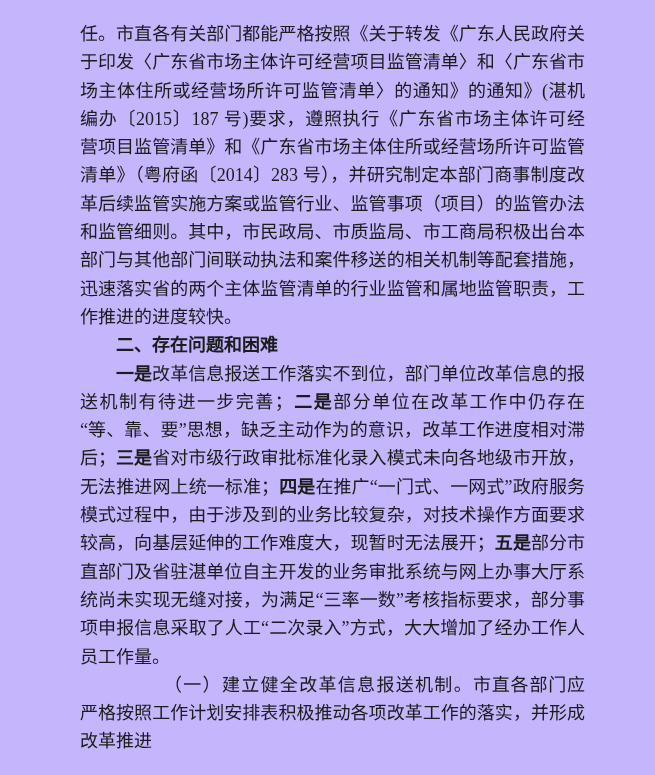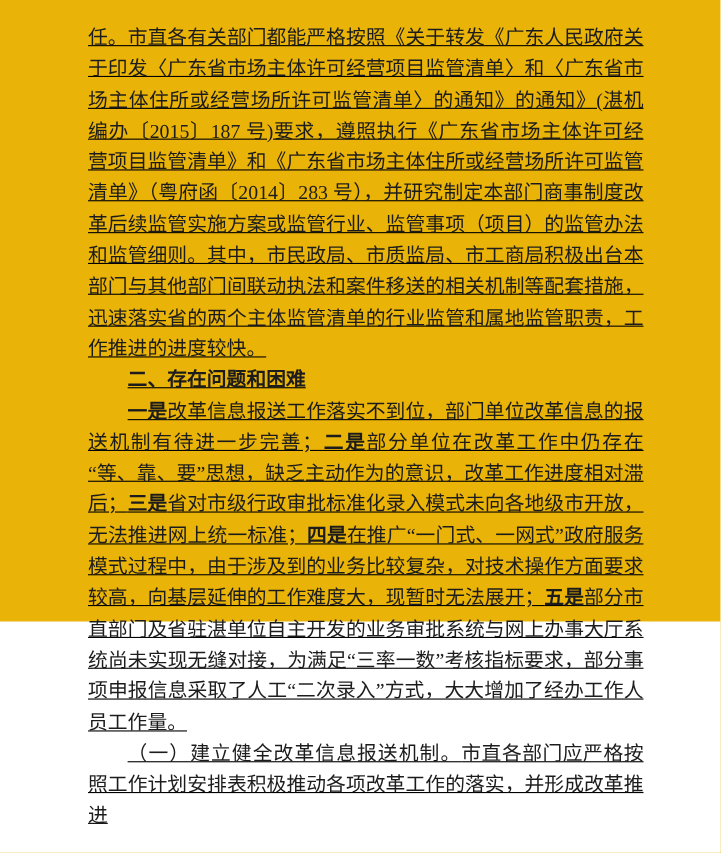--- a/index.html
+++ b/index.html
@@ -8,24 +8,23 @@
     background: #ffffff;
   }
   body {
     width: 655px;
     height: 775px;
     overflow: hidden;
   }
   .page {
     box-sizing: border-box;
     width: 655px;
-    height: 565px;
+    height: 775px;
     padding: 20px 70px 0 80px;
-    background: #eab308;
-    text-decoration: underline;
+    background: #c4b5fd;
   }
   .doc-par {
     margin: 0;
     padding: 0;
     font-family: "Liberation Serif", "DejaVu Serif", serif;
     font-size: 18px;
     line-height: 28.3px;
     color: #1c1c1c;
     text-align: justify;
     word-break: break-all;
@@ -36,20 +35,21 @@
   .doc-par.heading span {
     font-family: "Liberation Sans", "DejaVu Sans", sans-serif;
     font-weight: 700;
   }
   .run-bold {
     font-weight: 700;
   }
   .run-lead {
     
     letter-spacing: 0.5px;
+    margin-left: 48px;
   }
 </style>
 </head>
 <body>
 
 <div class="page">
   <div id="doc">
       <p class="doc-par body"><span class="">任。市直各有关部门都能严格按照《关于转发《广东人民政府关于印发〈广东省市场主体许可经营项目监管清单〉和〈广东省市场主体住所或经营场所许可监管清单〉的通知》的通知》(湛机编办〔2015〕187 号)要求，遵照执行《广东省市场主体许可经营项目监管清单》和《广东省市场主体住所或经营场所许可监管清单》（粤府函〔2014〕283 号），并研究制定本部门商事制度改革后续监管实施方案或监管行业、监管事项（项目）的监管办法和监管细则。其中，市民政局、市质监局、市工商局积极出台本部门与其他部门间联动执法和案件移送的相关机制等配套措施，迅速落实省的两个主体监管清单的行业监管和属地监管职责，工作推进的进度较快。</span></p>
       <p class="doc-par heading indent"><span class="run-bold ">二、存在问题和困难</span></p>
       <p class="doc-par body indent"><span class="run-bold ">一是</span><span class="">改革信息报送工作落实不到位，部门单位改革信息的报送机制有待进一步完善；</span><span class="run-bold ">二是</span><span class="">部分单位在改革工作中仍存在“等、靠、要”思想，缺乏主动作为的意识，改革工作进度相对滞后；</span><span class="run-bold ">三是</span><span class="">省对市级行政审批标准化录入模式未向各地级市开放，无法推进网上统一标准；</span><span class="run-bold ">四是</span><span class="">在推广“一门式、一网式”政府服务模式过程中，由于涉及到的业务比较复杂，对技术操作方面要求较高，向基层延伸的工作难度大，现暂时无法展开；</span><span class="run-bold ">五是</span><span class="">部分市直部门及省驻湛单位自主开发的业务审批系统与网上办事大厅系统尚未实现无缝对接，为满足“三率一数”考核指标要求，部分事项申报信息采取了人工“二次录入”方式，大大增加了经办工作人员工作量。</span></p>

